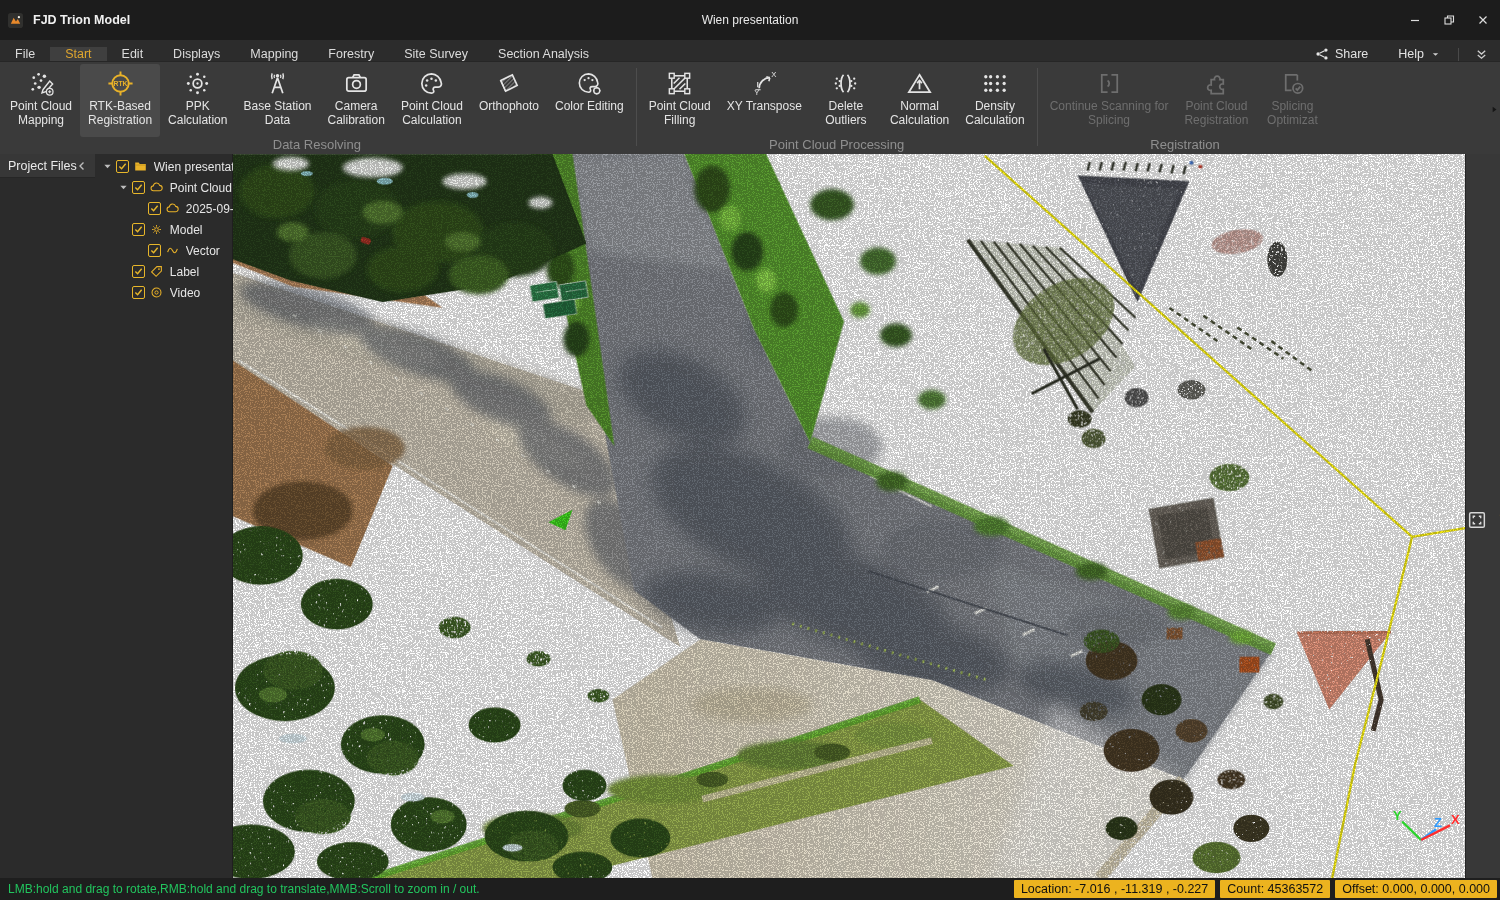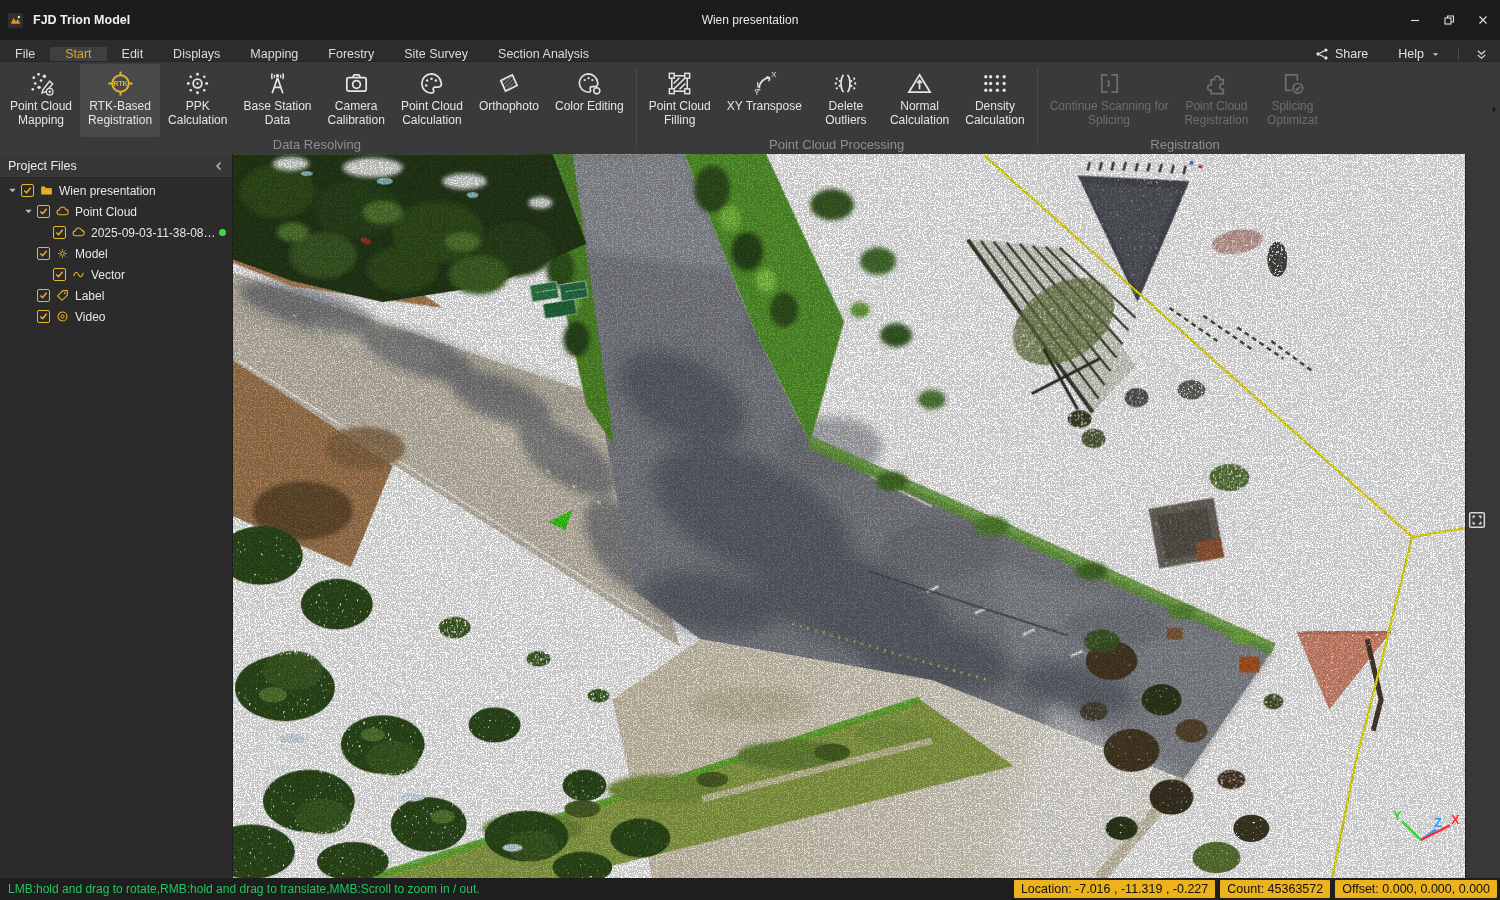--- a/index.html
+++ b/index.html
@@ -38,21 +38,21 @@
   .rbtn{color:#e4e4e4;}
   .rbtn-ico{height:32px;display:flex;align-items:center;justify-content:center;position:relative;}
   .rbtn-ico svg{width:29px;height:29px;}
   .rbtn .caret{position:absolute;right:-13px;top:13px;width:0;height:0;border:4px solid transparent;border-top-color:#cfcfcf;}
   .rbtn.has-caret{padding-right:20px;}
   .rbtn-lbl{font-size:12px;line-height:14px;text-align:center;white-space:nowrap;}
   .overflow-arrow{position:absolute;right:1px;top:38px;}
 
   
   .main{flex:1 1 auto;display:flex;min-height:0;}
-  .sidebar{width:232px;flex:0 0 auto;background:#2b2b2b;border-right:1px solid #1f1f1f;display:flex;flex-direction:column;}
+  .sidebar{width:232px;flex:0 0 auto;background:#2b2b2b;border-right:1px solid #1f1f1f;display:flex;flex-direction:row;}
   .sb-head{height:23px;background:#373737;display:flex;align-items:center;padding:0 8px;font-size:12.5px;color:#eaeaea;flex:0 0 auto;border-bottom:1px solid #262626;}
   .sb-collapse{margin-left:auto;display:flex;cursor:pointer;}
   .tree{padding-top:2px;font-size:12px;color:#e6e6e6;}
   .trow{height:21px;display:flex;align-items:center;cursor:pointer;}
   .expander{width:13px;height:13px;display:flex;align-items:center;justify-content:center;flex:0 0 auto;cursor:pointer;}
   .cbx{width:11px;height:11px;border:1.4px solid #e7b62a;border-radius:2px;margin:0 4px 0 2px;display:flex;align-items:center;justify-content:center;flex:0 0 auto;cursor:pointer;}
   .cbx svg{width:9px;height:9px;}
   .ticon{width:16px;height:14px;display:flex;align-items:center;justify-content:center;margin-right:5px;flex:0 0 auto;}
   .ticon svg{width:13px;height:13px;}
   .tlabel{white-space:nowrap;overflow:hidden;text-overflow:ellipsis;}

